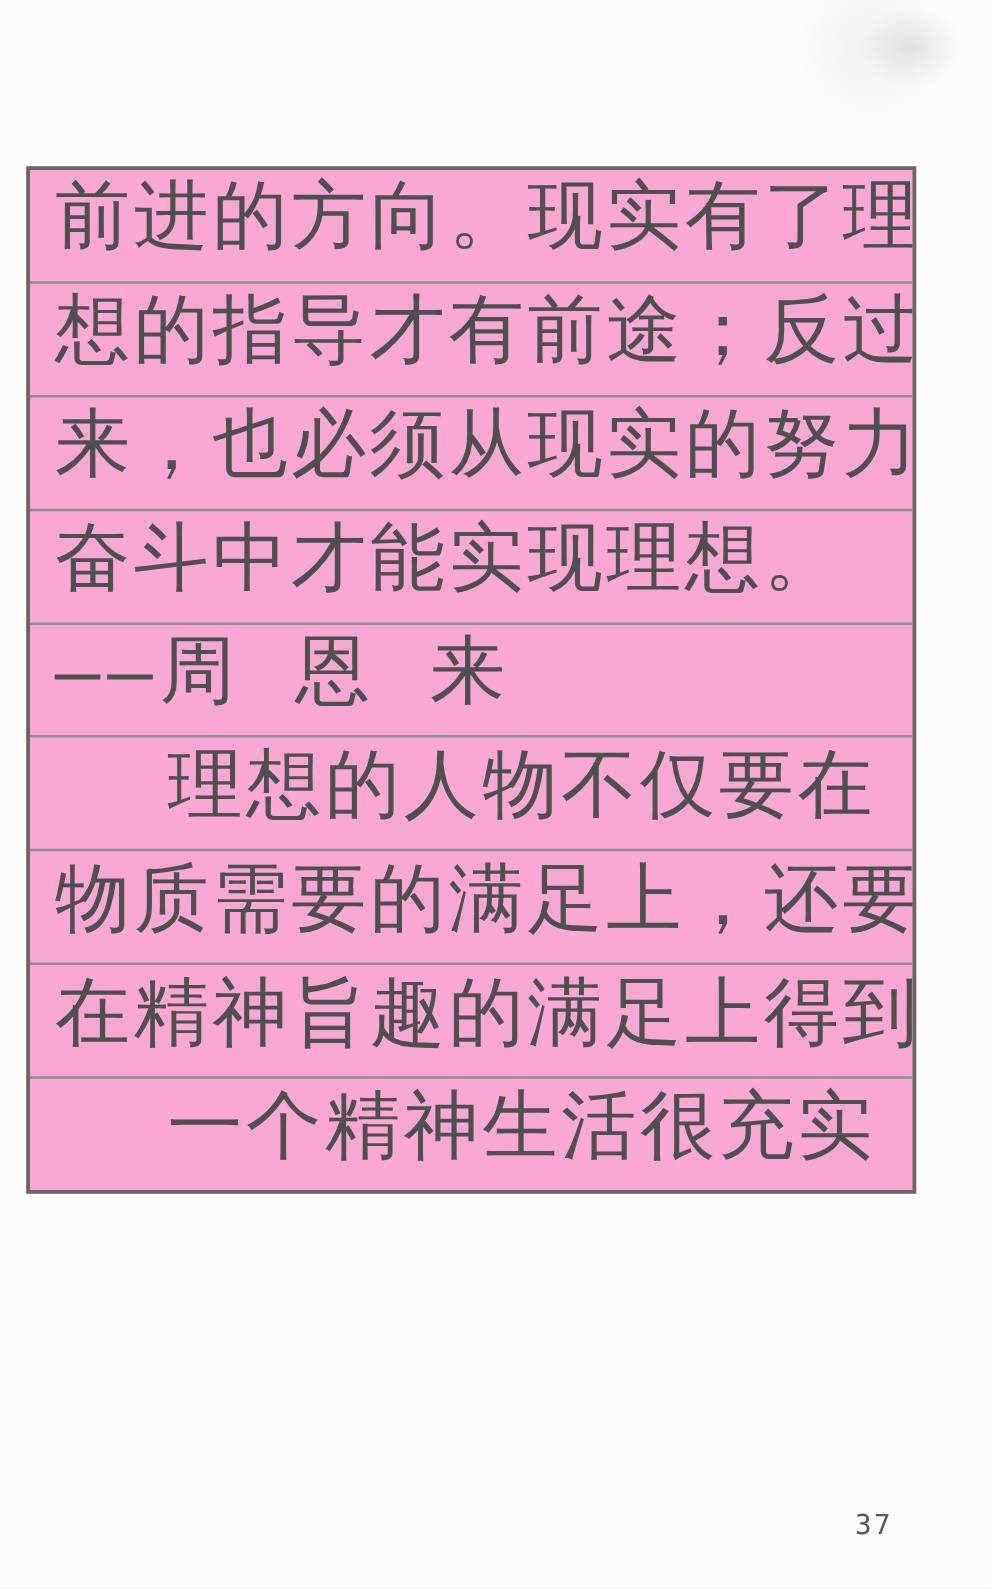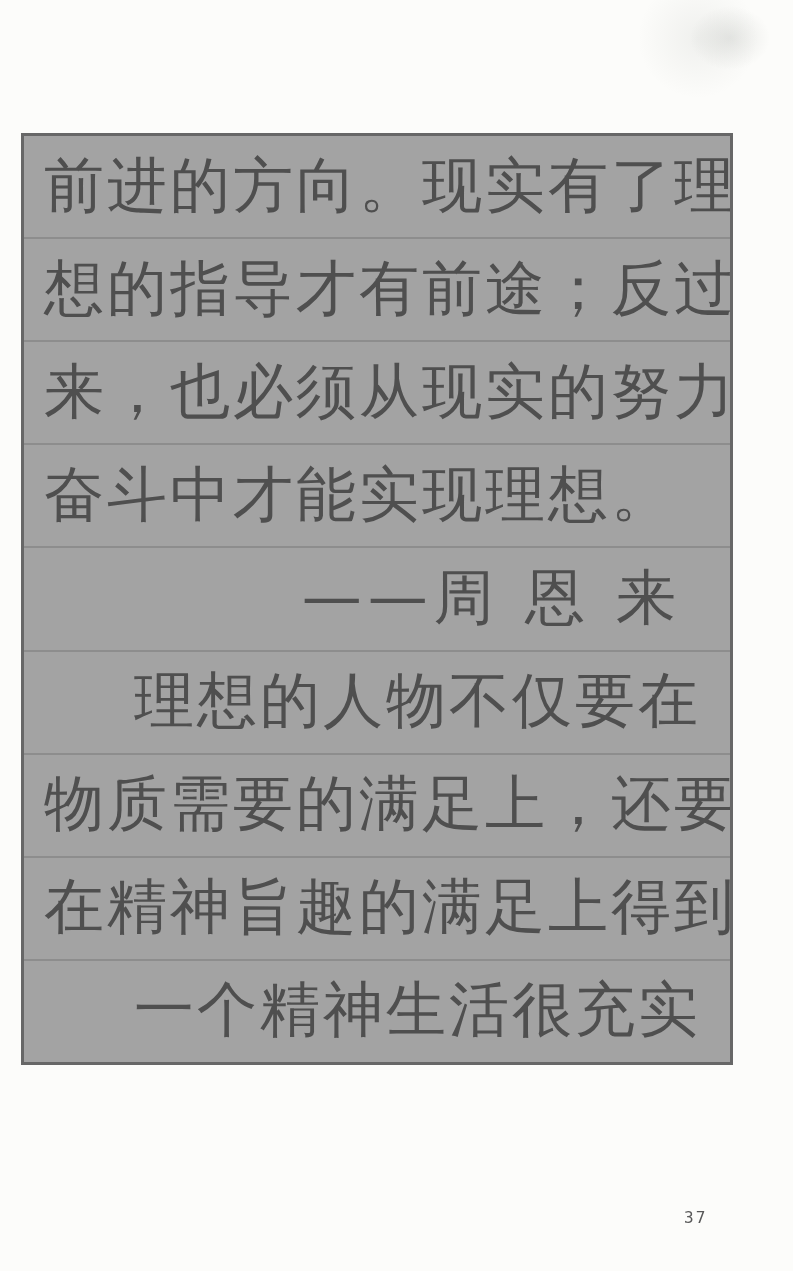--- a/index.html
+++ b/index.html
@@ -26,26 +26,27 @@
     top: 6px;
     width: 80px;
     height: 64px;
     background: radial-gradient(closest-side, rgba(120,126,120,0.16), rgba(120,126,120,0));
   }
   .grid {
     position: absolute;
     left: 21px;
     top: 133px;
     width: 712px;
-    height: 932px;
+    height: 822px;
     box-sizing: border-box;
     border: 3px solid #676767;
-    background: #a3a3a3;
+    background: #f9a8d4;
     display: flex;
     flex-direction: column;
+    font-family: Liberation Mono, monospace;
   }
   .row {
     flex: 1 1 0;
     box-sizing: border-box;
     border-bottom: 2px solid #8d8d8d;
     display: flex;
     align-items: center;
     padding: 0 8px 4px 20px;
     overflow: hidden;
   }
@@ -58,31 +59,30 @@
     line-height: 1;
     color: #4f4f4f;
     letter-spacing: 3px;
     white-space: pre;
     font-weight: 400;
   }
   .row-indent {
     padding-left: 110px;
   }
   .row-attrib {
-    justify-content: flex-end;
     padding-right: 48px;
   }
   .row-attrib .han {
     letter-spacing: 6px;
   }
   .page-number {
     position: absolute;
     left: 684px;
     top: 1208px;
-    font-size: 16px;
+    font-size: 22px;
     letter-spacing: 2px;
     color: #585858;
     font-family: "DejaVu Sans Mono", monospace;
   }
 </style>
 </head>
 <body>
 
 <div class="page">
 

